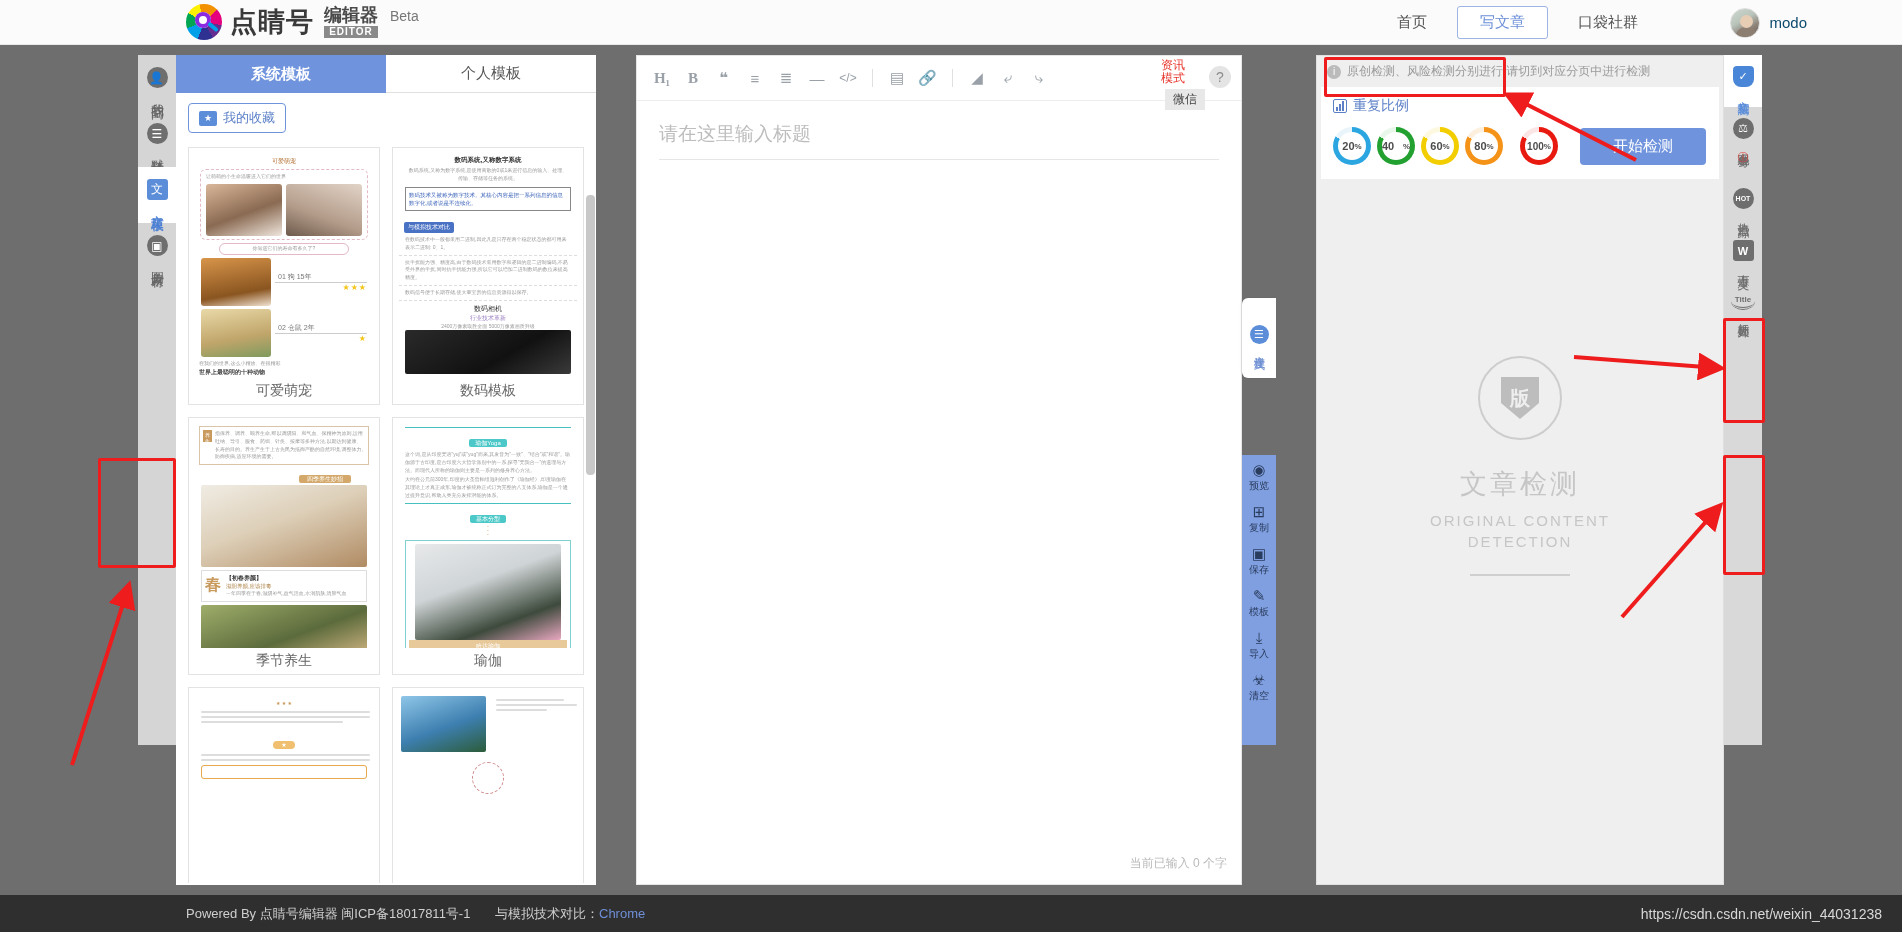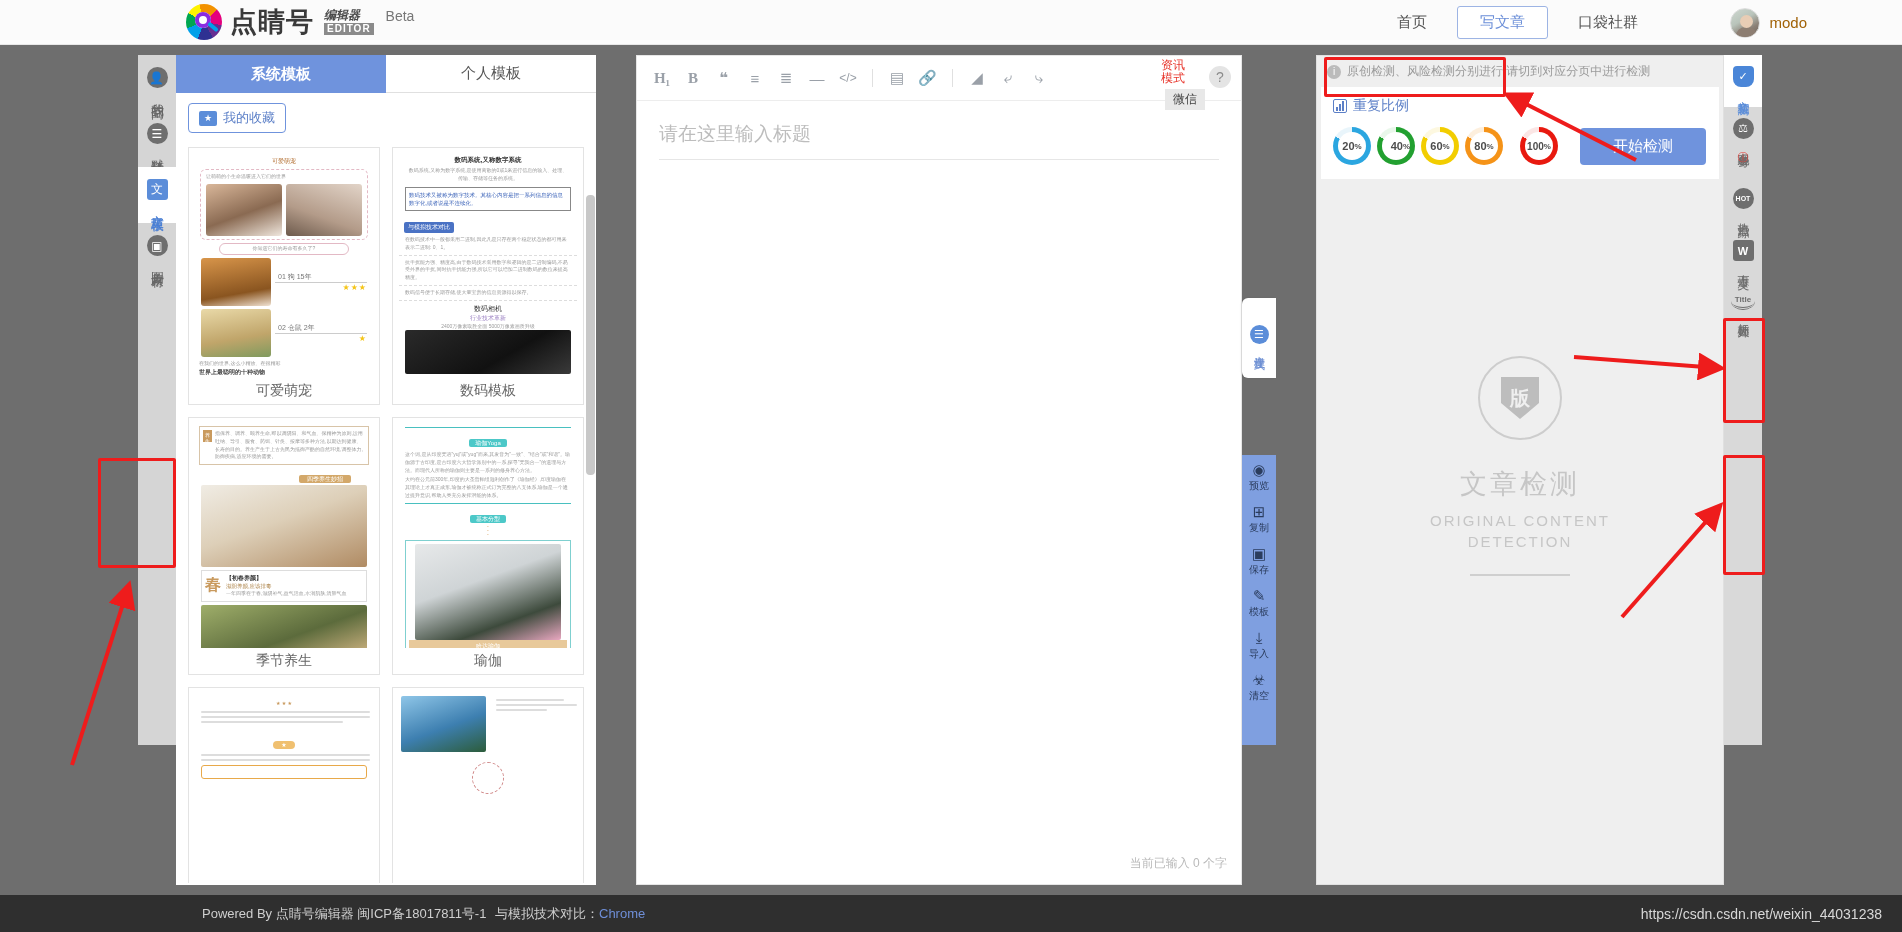--- a/index.html
+++ b/index.html
@@ -21,36 +21,36 @@
   .logo-mark { width: 36px; height: 36px; border-radius: 50%; position: relative; overflow: hidden;
     background: conic-gradient(#f39200 0deg 45deg, #e5007d 45deg 100deg, #662d91 100deg 150deg,
       #2e3192 150deg 200deg, #00a0e9 200deg 250deg, #00a651 250deg 300deg, #fff200 300deg 345deg, #f39200 345deg 360deg);
   }
   .logo-mark::after { content:''; position:absolute; left:9px; top:8px; width:16px; height:16px; border-radius:50%;
     background:#fff; box-shadow: inset 0 0 0 4px #8a2be2; }
   .logo-mark::before { content:''; position:absolute; left:21px; top:21px; width:12px; height:4px;
     background:#00a0e9; transform: rotate(40deg); border-radius:2px; z-index:2; }
   .logo-cn { font-size: 27px; font-weight: 700; color: #3a3a3a; letter-spacing: 1px; }
   .logo-edit { display:flex; flex-direction:column; line-height:1; margin-left:2px; }
-  .logo-edit-cn { font-size: 12px; font-weight: 700; color: #4a4a4a; font-style: italic; }
+  .logo-edit-cn { font-size: 18px; font-weight: 700; color: #4a4a4a; }
   .logo-edit-en { font-size: 10px; font-weight: 700; color: #fff; background: #8a8a8a; padding: 1px 3px; letter-spacing: 1px; margin-top: 2px; text-align:center;}
   .logo-beta { font-size: 14px; color: #777; margin-left: 4px; align-self: flex-start; margin-top: 4px;}
 
   .nav { position: absolute; right: 260px; top: 0; height: 45px; display: flex; align-items: center; gap: 26px; }
   .nav-item { font-size: 15px; color: #555; cursor: pointer; padding: 5px 4px; }
   .nav-item.active { color: #6c8fd8; border: 1px solid #9db4e4; border-radius: 3px; padding: 6px 22px; background: #fff; }
 
   .user { position: absolute; right: 95px; top: 0; height: 45px; display: flex; align-items: center; gap: 9px; }
   .avatar { width: 30px; height: 30px; border-radius: 50%; overflow:hidden; position: relative;
     background: linear-gradient(150deg,#cfd8d0 0%, #b9c4bb 40%, #8b8076 70%, #6f6257 100%); border:1px solid #ddd;}
   .avatar::after { content:''; position:absolute; left:9px; top:6px; width:13px; height:13px; border-radius:50%;
     background:#e8cdb5; }
   .avatar::before { content:''; position:absolute; left:5px; top:18px; width:21px; height:14px; border-radius:9px 9px 0 0;
     background:#8d7e72; }
-  .user-name { font-size: 15px; color: #a16207; }
+  .user-name { font-size: 15px; color: #0c4a6e; }
 
   
   .left-rail {
     position: absolute; left: 138px; top: 55px; width: 38px; height: 690px;
     background: #d5d5d5; display: flex; flex-direction: column; align-items: center;
   }
   .rail-item { width: 38px; padding: 12px 0 14px; display:flex; flex-direction: column; align-items:center;
     cursor: pointer; color: #666; }
   .rail-item.active { background: #fff; color: #4a7fd4; }
   .rail-icon { width: 21px; height: 21px; border-radius: 50%; background: #6e6e6e; color: #fff;
@@ -195,21 +195,21 @@
   .fr-lbl { writing-mode: vertical-rl; font-size: 12px; line-height: 15px; letter-spacing: 1px; }
   .warn-mark { color: #e3403a; font-size: 11px; margin-top: 3px; }
 
   
   .ann-box { position: absolute; border: 3px solid #ee1c1c; border-radius: 2px; pointer-events: none; }
   .ann-arrow { position: absolute; pointer-events: none; }
 
   
   .footer { position: absolute; left: 0; bottom: 0; width: 1902px; height: 37px; background: #2f2f2f;
     display:flex; align-items:center; }
-  .foot-left { position:absolute; left: 186px; font-size: 13px; color: #cfcfcf; margin-left: 16px; }
+  .foot-left { position:absolute; left: 186px; font-size: 13px; color: #cfcfcf; }
   .foot-mid { position:absolute; left: 495px; font-size: 13px; color: #cfcfcf; }
   .foot-mid a { color: #6f8fd8; text-decoration: none; }
   .foot-right { position:absolute; right: 20px; font-size: 14px; color: #d8d8d8; }
   .scroll-thumb { position:absolute; right: 1px; top: 0; width: 9px; height: 300px; background: #c8c8c8; border-radius: 4px;}
 </style>
 </head>
 <body>
 
 <div class="app">
 
@@ -473,21 +473,21 @@
         <span>重复比例</span>
       </div>
       <div class="ring-row">
         <div class="ring" style="background:conic-gradient(#2ba6e0 0deg 300deg,#e9f5fb 300deg 360deg);">
           <span style="background:#fff;border-radius:50%;width:28px;height:28px;display:flex;align-items:center;justify-content:center;">
             <b>20</b>
               <span class="pct">%</span>
           </span>
         </div>
         <div class="ring" style="background:conic-gradient(#22a030 0deg 300deg,#e9f7ea 300deg 360deg);">
-          <span style="background:#fff;border-radius:50%;width:28px;height:28px;display:flex;align-items:center;justify-content:flex-end;">
+          <span style="background:#fff;border-radius:50%;width:28px;height:28px;display:flex;align-items:center;justify-content:space-between;">
             <b>40</b>
               <span class="pct">%</span>
           </span>
         </div>
         <div class="ring" style="background:conic-gradient(#f2cd00 0deg 300deg,#fdf8e0 300deg 360deg);">
           <span style="background:#fff;border-radius:50%;width:28px;height:28px;display:flex;align-items:center;justify-content:center;">
             <b>60</b>
               <span class="pct">%</span>
           </span>
         </div>

